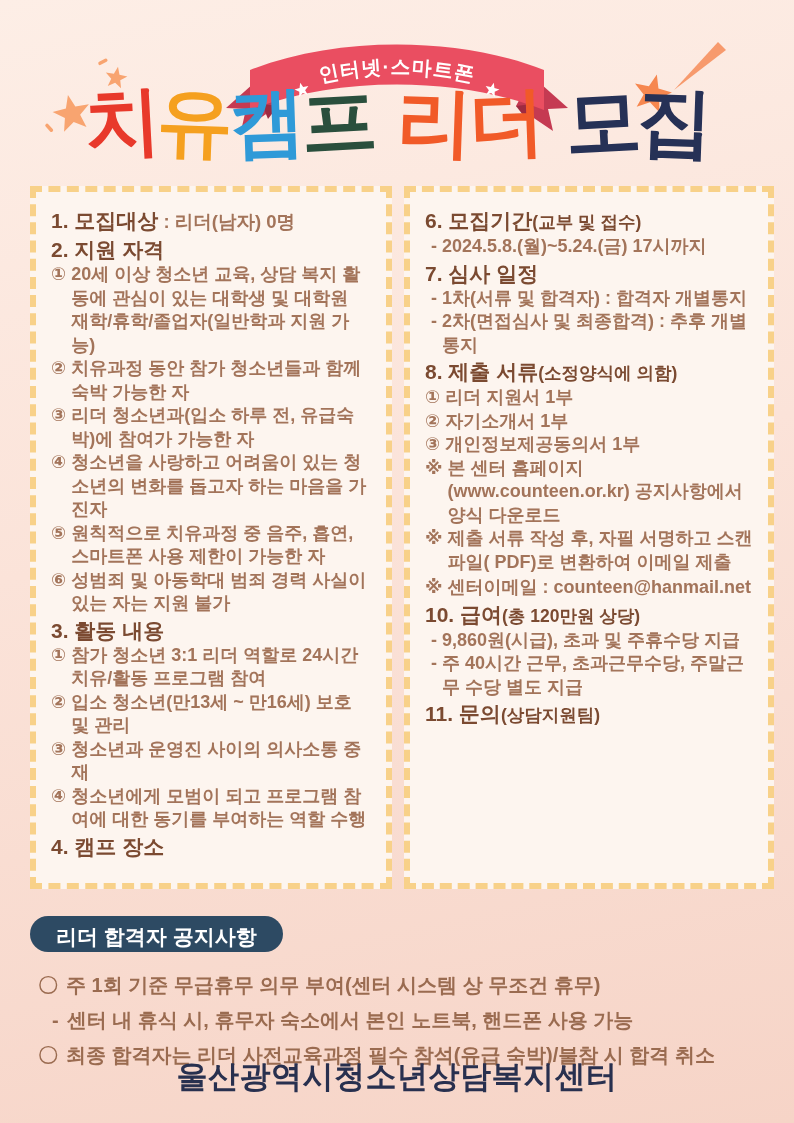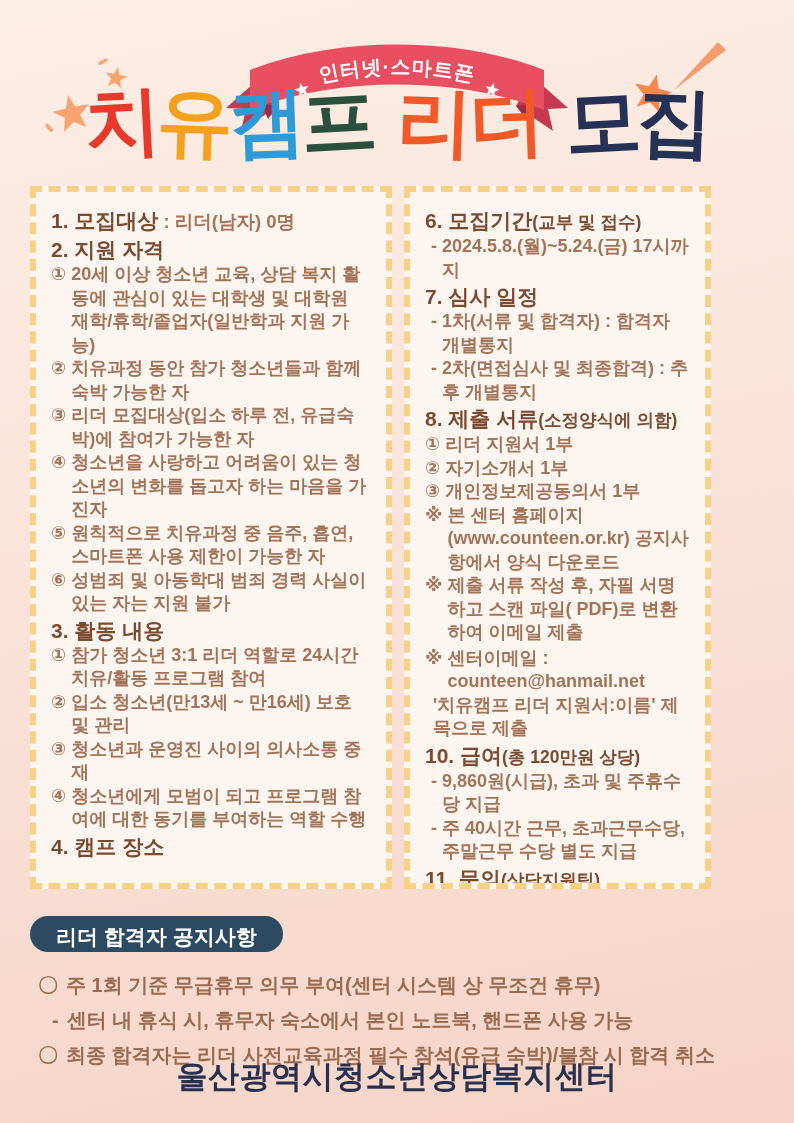--- a/index.html
+++ b/index.html
@@ -15,21 +15,21 @@
              font-size:76px;line-height:1;font-weight:800;letter-spacing:-4px;white-space:nowrap;}
   .tl{display:inline-block;}
   .tl-r1{transform:rotate(-3deg);}
   .tl-r2{transform:rotate(2deg);}
   .tl-r3{transform:rotate(-2deg);}
 
   
   .box{position:absolute;top:186px;height:703px;box-sizing:border-box;
        border:6px dashed #f8d189;background:#fdf5ef;padding:14px 15px;overflow:hidden;}
   .box.left{left:30px;width:362px;}
-  .box.right{left:404px;width:307px;}
+  .box.right{left:404px;width:370px;}
   .sec{margin-top:2px;}
   .sec:first-child{margin-top:2px;}
   .sec-title{font-size:21px;line-height:26px;font-weight:800;color:#7b4a31;}
   .sec-paren{font-size:17.5px;font-weight:800;color:#7b4a31;}
   .inline-note{font-size:18.5px;font-weight:600;color:#a3745a;}
   .line{display:flex;font-size:18px;line-height:23.5px;font-weight:600;color:#a3745a;}
   .line .marker{flex:0 0 auto;margin-right:5px;white-space:pre;}
   .line.dash{padding-left:6px;}
   .line.nomark{padding-left:8px;}
 
@@ -86,21 +86,21 @@
         <div class="line">
           <span class="marker">①</span>
           <span class="txt">20세 이상 청소년 교육, 상담 복지 활동에 관심이 있는 대학생 및 대학원 재학/휴학/졸업자(일반학과 지원 가능)</span>
         </div>
         <div class="line">
           <span class="marker">②</span>
           <span class="txt">치유과정 동안 참가 청소년들과 함께 숙박 가능한 자</span>
         </div>
         <div class="line">
           <span class="marker">③</span>
-          <span class="txt">리더 모집대상(입소 하루 전, 유급숙박)에 참여가 가능한 자</span>
+          <span class="txt">리더 청소년과(입소 하루 전, 유급숙박)에 참여가 가능한 자</span>
         </div>
         <div class="line">
           <span class="marker">④</span>
           <span class="txt">청소년을 사랑하고 어려움이 있는 청소년의 변화를 돕고자 하는 마음을 가진자</span>
         </div>
         <div class="line">
           <span class="marker">⑤</span>
           <span class="txt">원칙적으로 치유과정 중 음주, 흡연, 스마트폰 사용 제한이 가능한 자</span>
         </div>
         <div class="line">
@@ -171,23 +171,20 @@
         </div>
         <div class="line">
           <span class="marker">※</span>
           <span class="txt">제출 서류 작성 후, 자필 서명하고 스캔 파일( PDF)로 변환하여 이메일 제출</span>
         </div>
       </div>
       <div class="sec">
         <div class="line">
           <span class="marker">※</span>
           <span class="txt">센터이메일 :  counteen@hanmail.net</span>
-        </div>
-        <div class="line nomark">
-          <span class="txt">'치유캠프 리더 지원서:이름' 제목으로 제출</span>
         </div>
       </div>
       <div class="sec">
         <div class="sec-title">10. 급여<span class="sec-paren">(총 120만원 상당)</span></div>
         <div class="line dash">
           <span class="marker">-</span>
           <span class="txt">9,860원(시급), 초과 및 주휴수당 지급</span>
         </div>
         <div class="line dash">
           <span class="marker">-</span>

